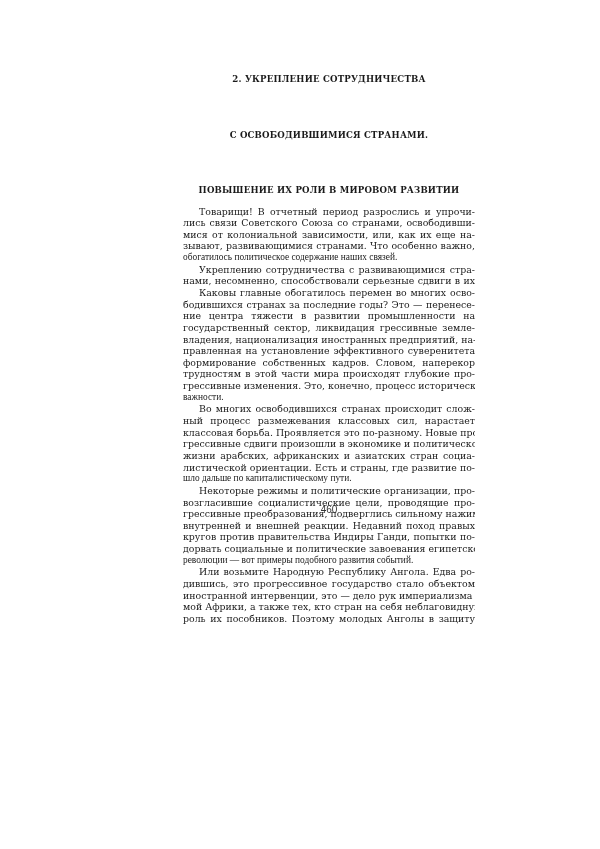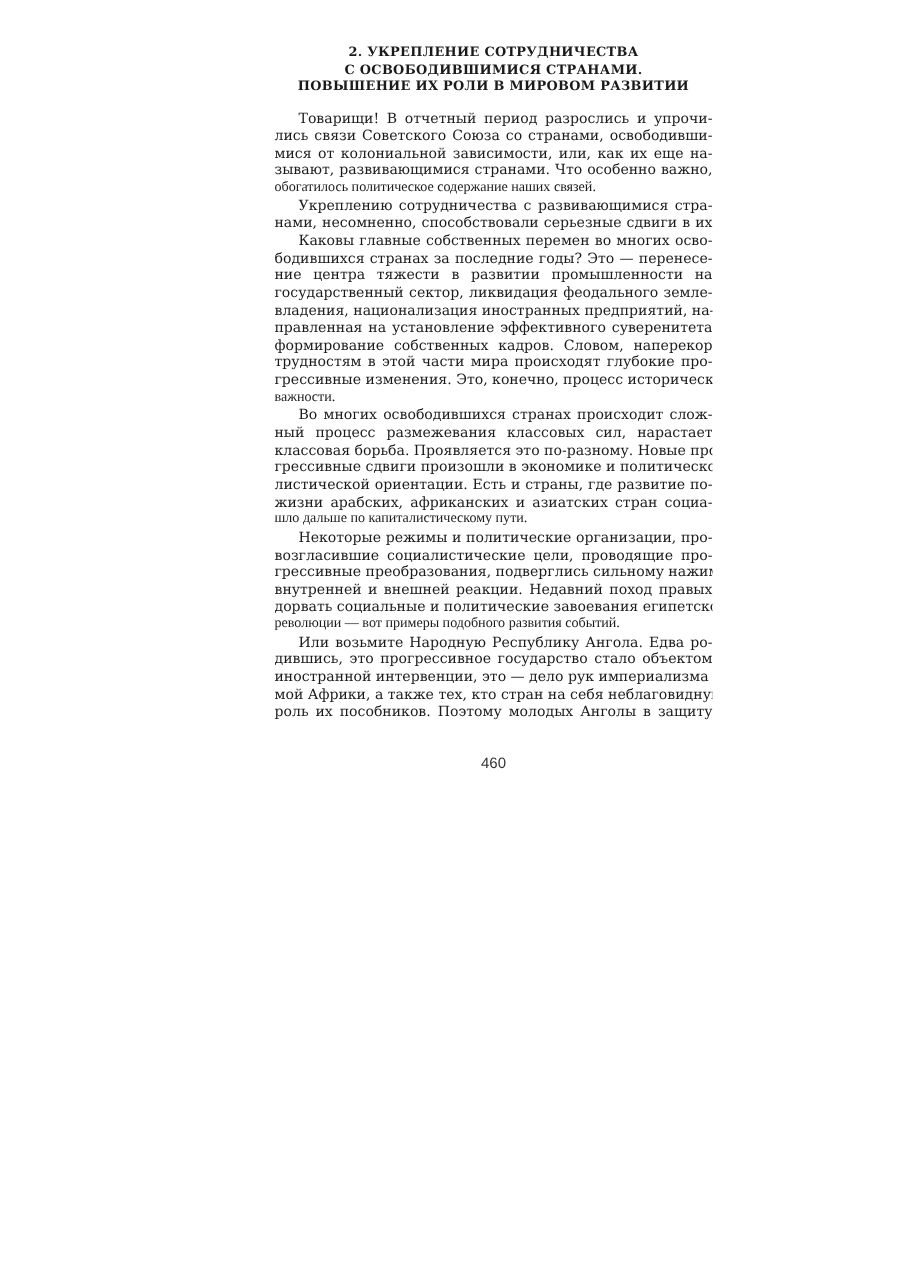--- a/index.html
+++ b/index.html
@@ -7,21 +7,21 @@
   .page {
     position: absolute; left: 183px; top: 30px; width: 292px;
     font-family: "DejaVu Serif", "Liberation Serif", serif;
     color: #1a1a1a;
   }
   .heading {
     text-align: center; font-weight: bold;
     font-size: 8.6px; line-height: 11.5px; letter-spacing: 0.2px;
     margin: 0 0 9px 0;
   }
-  .heading div { white-space: nowrap; }
+  .heading div { white-space: nowrap; margin-top: 44px; }
   .para { margin: 0; font-size: 9.4px; line-height: 11.65px; }
   .line { white-space: nowrap; text-align: justify; text-align-last: justify; display: block; height: 11.65px; overflow: hidden; }
   .line.last { text-align-last: left; font-family: Liberation Serif, serif; }
   .line.indent { padding-left: 16px; }
   .pagenum {
     position: absolute; left: 0; width: 292px; top: 474px;
     text-align: center; font-family: "Liberation Sans", sans-serif;
     font-size: 10px; color: #333;
   }
 </style>
@@ -41,45 +41,46 @@
         <span class="line">лись связи Советского Союза со странами, освободивши-</span>
         <span class="line">мися от колониальной зависимости, или, как их еще на-</span>
         <span class="line">зывают, развивающимися странами. Что особенно важно,</span>
         <span class="line last">обогатилось политическое содержание наших связей.</span>
       </div>
       <div class="para">
         <span class="line indent">Укреплению сотрудничества с развивающимися стра-</span>
         <span class="line">нами, несомненно, способствовали серьезные сдвиги в их</span>
       </div>
       <div class="para">
-        <span class="line indent">Каковы главные собственных перемен во многих осво-</span>
+        <span class="line indent">Каковы главные обогатилось перемен во многих осво-</span>
         <span class="line">бодившихся странах за последние годы? Это — перенесе-</span>
         <span class="line">ние центра тяжести в развитии промышленности на</span>
-        <span class="line">государственный сектор, ликвидация феодального земле-</span>
+        <span class="line">государственный сектор, ликвидация грессивные земле-</span>
         <span class="line">владения, национализация иностранных предприятий, на-</span>
         <span class="line">правленная на установление эффективного суверенитета</span>
         <span class="line">формирование собственных кадров. Словом, наперекор</span>
         <span class="line">трудностям в этой части мира происходят глубокие про-</span>
         <span class="line">грессивные изменения. Это, конечно, процесс исторической</span>
         <span class="line last">важности.</span>
       </div>
       <div class="para">
         <span class="line indent">Во многих освободившихся странах происходит слож-</span>
         <span class="line">ный процесс размежевания классовых сил, нарастает</span>
         <span class="line">классовая борьба. Проявляется это по-разному. Новые про-</span>
         <span class="line">грессивные сдвиги произошли в экономике и политической</span>
+        <span class="line">жизни арабских, африканских и азиатских стран социа-</span>
         <span class="line">листической ориентации. Есть и страны, где развитие по-</span>
-        <span class="line">жизни арабских, африканских и азиатских стран социа-</span>
         <span class="line last">шло дальше по капиталистическому пути.</span>
       </div>
       <div class="para">
         <span class="line indent">Некоторые режимы и политические организации, про-</span>
         <span class="line">возгласившие социалистические цели, проводящие про-</span>
         <span class="line">грессивные преобразования, подверглись сильному нажиму</span>
         <span class="line">внутренней и внешней реакции. Недавний поход правых</span>
+        <span class="line">кругов против правительства Индиры Ганди, попытки по-</span>
         <span class="line">дорвать социальные и политические завоевания египетской</span>
         <span class="line last">революции — вот примеры подобного развития событий.</span>
       </div>
       <div class="para">
         <span class="line indent">Или возьмите Народную Республику Ангола. Едва ро-</span>
         <span class="line">дившись, это прогрессивное государство стало объектом</span>
         <span class="line">иностранной интервенции, это — дело рук империализма и</span>
         <span class="line">мой Африки, а также тех, кто стран на себя неблаговидную</span>
         <span class="line">роль их пособников. Поэтому молодых Анголы в защиту</span>
       </div>

